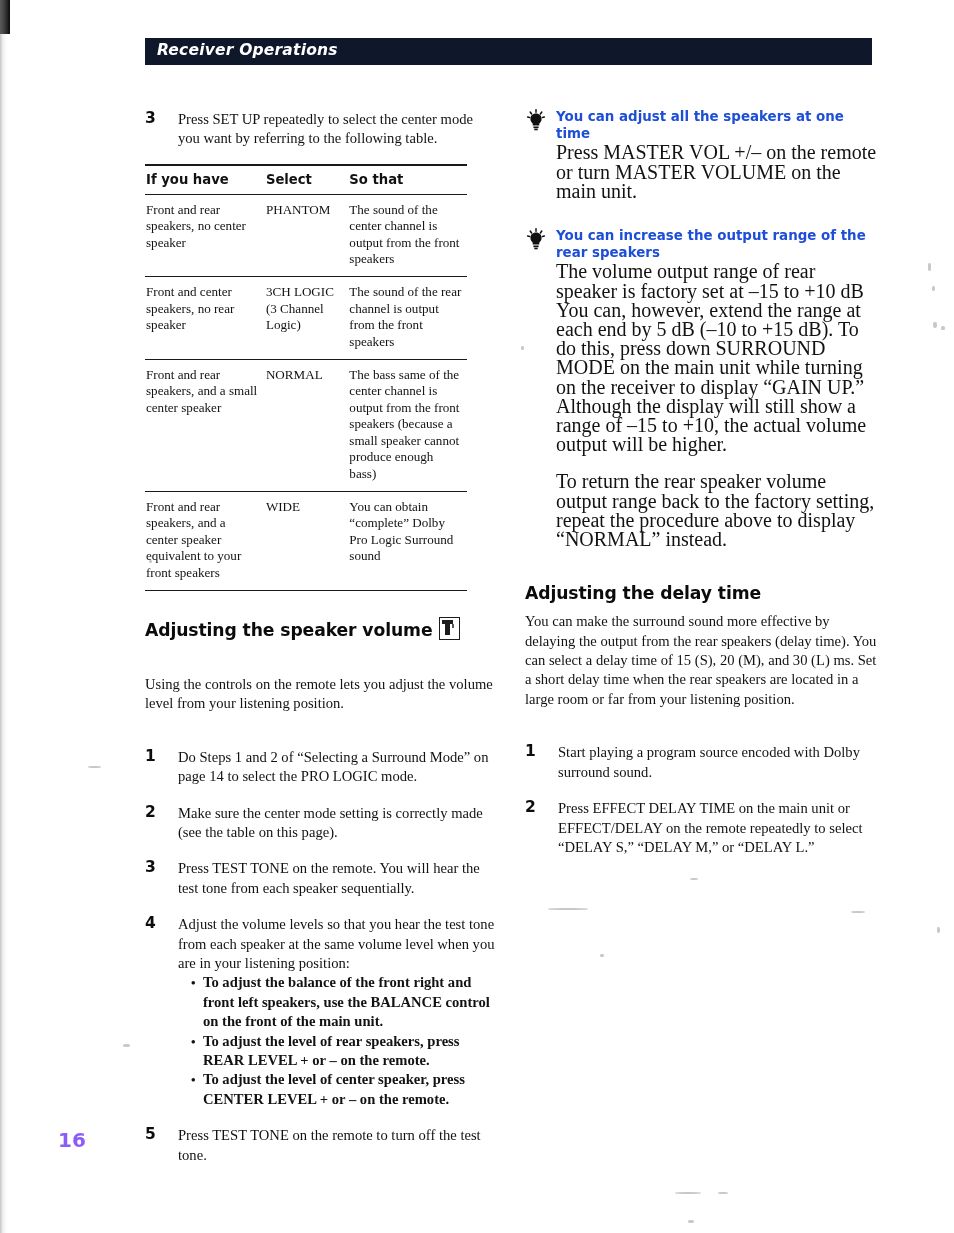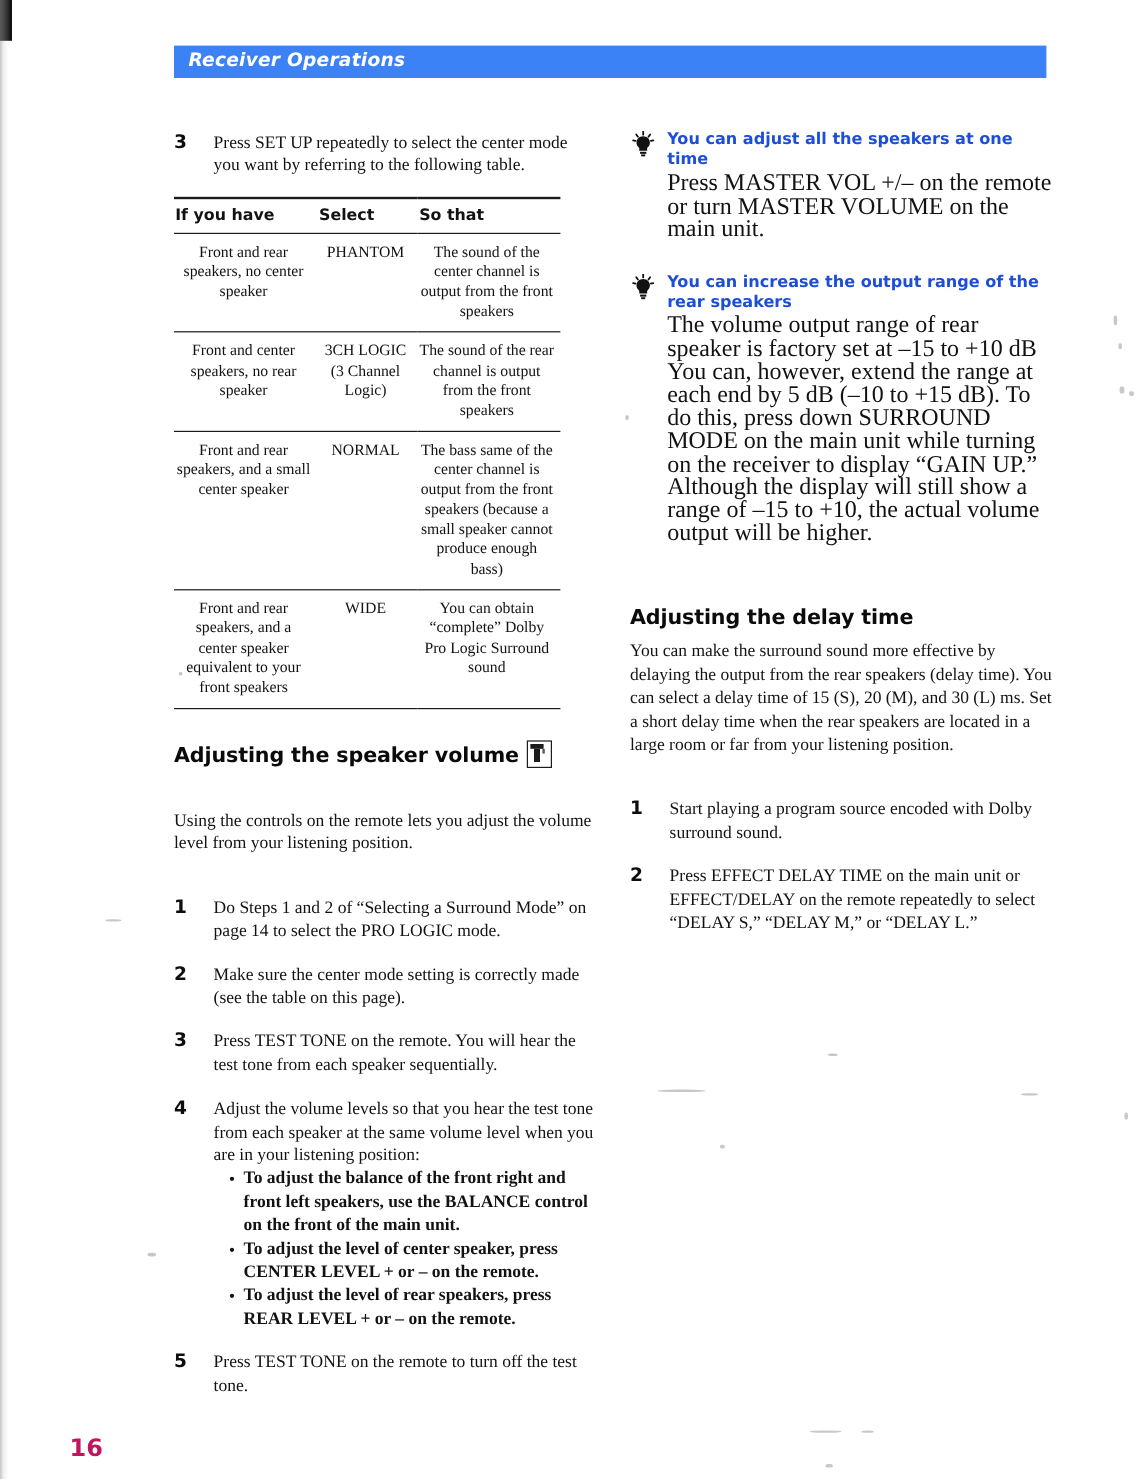--- a/index.html
+++ b/index.html
@@ -41,21 +41,21 @@
     left: 0; top: 0;
     width: 10px; height: 34px;
     background: #111;
   }
 
   
   .header-bar {
     position: absolute;
     left: 145px; top: 38px;
     width: 727px; height: 27px;
-    background: #3b82f6;
+    background: #0f172a;
   }
   .header-title {
     position: absolute;
     left: 12px; top: 3px;
     font-family: "DejaVu Sans", sans-serif;
     font-style: italic;
     font-weight: bold;
     font-size: 15.5px;
     letter-spacing: .2px;
     color: #ffffff;
@@ -138,21 +138,21 @@
     font-weight: bold;
     font-size: 13.2px;
     text-align: left;
     padding: 6px 4px 7px 1px;
     border-bottom: 1.2px solid #1a1a1a;
     vertical-align: bottom;
   }
   .spec-table td {
     font-size: 13.1px;
     line-height: 16.4px;
-    text-align: center;
+    text-align: left;
     padding: 7px 5px 9px 1px;
     vertical-align: top;
     border-bottom: 1.1px solid #1a1a1a;
     margin-top: 36px;
   }
   .c-have { width: 122px; }
   .c-select { width: 80px; }
   .c-sothat { width: 120px; }
 
   
@@ -214,25 +214,25 @@
   }
   .tip-body {
     font-size: 20px;
     line-height: 19.2px;
     margin-top: 1px;
   }
 
   
   .page-num {
     position: absolute;
-    left: 58px; top: 1194px;
+    left: 58px; top: 1128px;
     font-family: "DejaVu Sans", sans-serif;
     font-weight: bold;
     font-size: 20px;
-    color: #be185d;
+    color: #8b5cf6;
   }
 </style>
 </head>
 <body>
 
 <div id="page">
 
   <div class="scan-corner"></div>
   <div class="scan-edge-left"></div>
   <div class="scan-blot" style="left:928px;top:263px;width:3px;height:8px;"></div>
@@ -328,22 +328,22 @@
       <span class="step-num">3</span>
       <span class="step-text">Press TEST TONE on the remote. You will hear the test tone from each speaker sequentially.</span>
     </div>
     <div class="gap-m"></div>
 
     <div class="step">
       <span class="step-num">4</span>
       <span class="step-text">Adjust the volume levels so that you hear the test tone from each speaker at the same volume level when you are in your listening position:</span>
       <ul class="bullets">
         <li>To adjust the balance of the front right and front left speakers, use the BALANCE control on the front of the main unit.</li>
+        <li>To adjust the level of rear speakers, press REAR LEVEL + or – on the remote.</li>
         <li>To adjust the level of center speaker, press CENTER LEVEL + or – on the remote.</li>
-        <li>To adjust the level of rear speakers, press REAR LEVEL + or – on the remote.</li>
       </ul>
     </div>
     <div class="gap-m"></div>
 
     <div class="step">
       <span class="step-num">5</span>
       <span class="step-text">Press TEST TONE on the remote to turn off the test tone.</span>
     </div>
   </div>
 
@@ -385,20 +385,21 @@
           <path d="M11 4.6 C7.6 4.6 5.4 7.0 5.4 9.9 C5.4 12.0 6.8 13.3 7.7 14.4
                    L7.7 16.6 L14.3 16.6 L14.3 14.4 C15.2 13.3 16.6 12.0 16.6 9.9
                    C16.6 7.0 14.4 4.6 11 4.6 Z" fill="#111"></path>
           <rect x="8.4" y="17.5" width="5.2" height="1.7" fill="#111"></rect>
           <rect x="9.3" y="19.7" width="3.4" height="1.6" fill="#111"></rect>
         </svg>
       </span>
       <div class="tip-title">You can increase the output range of the rear speakers</div>
       <div class="tip-body">The volume output range of rear speaker is factory set at –15 to +10 dB  You can, however, extend the range at each end by 5 dB (–10 to +15 dB).  To do this, press down SURROUND MODE on the main unit while turning on the receiver to display “GAIN UP.” Although the display will still show a range of –15 to +10, the actual volume output will be higher.</div>
       <div class="gap-m"></div>
+      <div class="tip-body">To return the rear speaker volume output range back to the factory setting, repeat the procedure above to display “NORMAL” instead.</div>
     </div>
 
     <div class="gap-xl"></div>
 
     <div class="sec-head">
       <span>Adjusting the delay time</span>
     </div>
 
     <div class="gap-s"></div>
     <p class="body-p">You can make the surround sound more effective by delaying the output from the rear speakers (delay time).  You can select a delay time of 15 (S), 20 (M), and 30 (L) ms.  Set a short delay time when the rear speakers are located in a large room or far from your listening position.</p>

